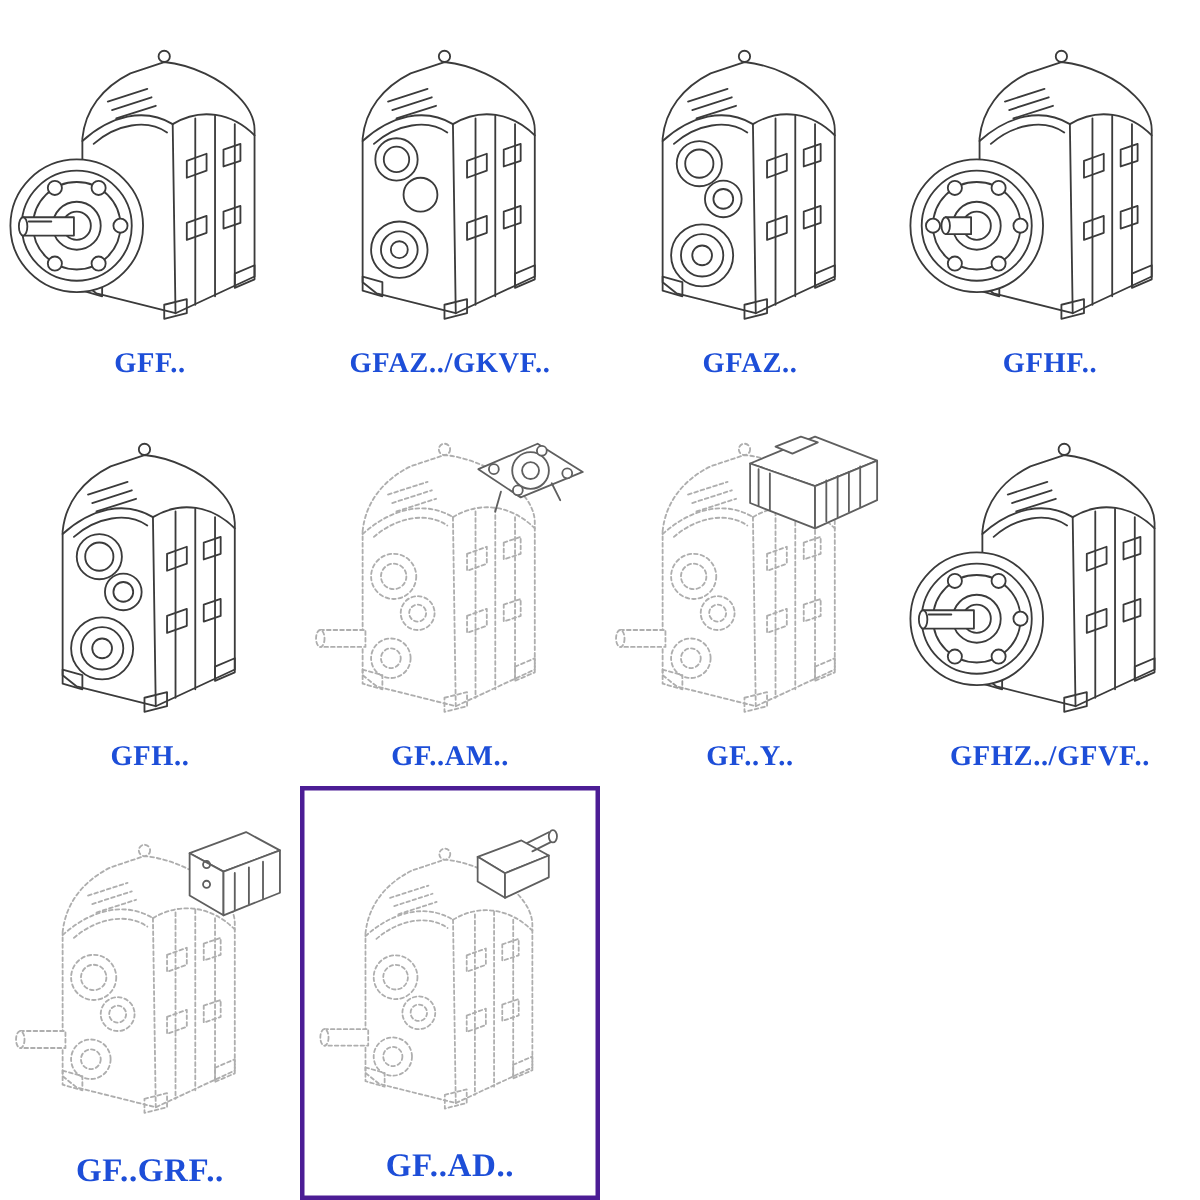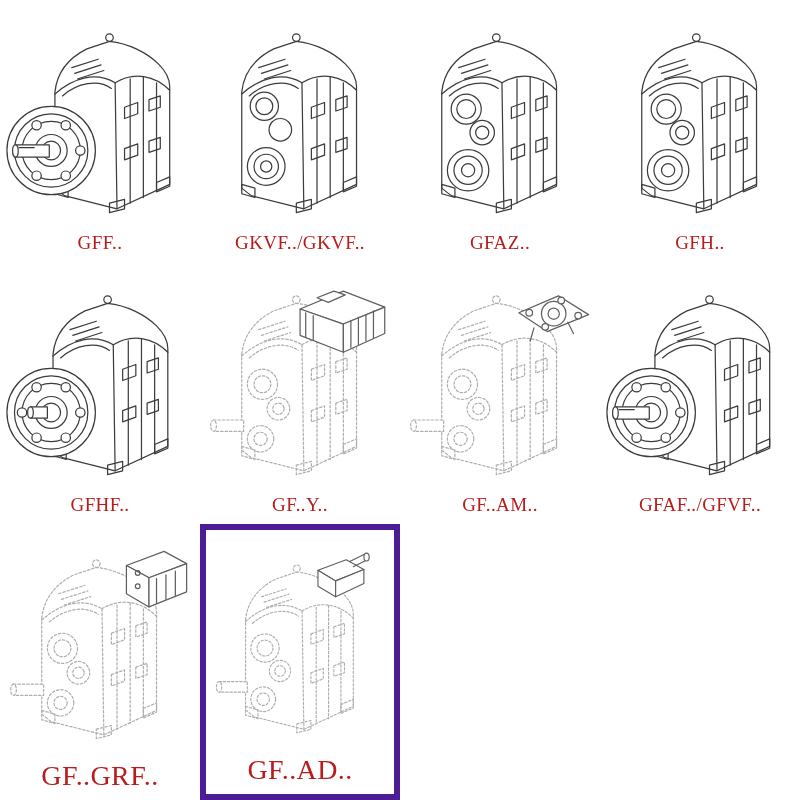--- a/index.html
+++ b/index.html
@@ -3,26 +3,26 @@
 <meta charset="utf-8">
 <style>
   html,body{margin:0;padding:0;background:#ffffff;}
   .page{width:800px;height:800px;background:#fff;overflow:hidden;
         font-family:"Liberation Serif","DejaVu Serif",serif;}
   .grid{display:grid;width:800px;height:800px;
         grid-template-columns:repeat(4,1fr);
         grid-template-rows:262px 262px 276px;}
   figure.cell{margin:0;padding:4px 2px 8px;box-sizing:border-box;
         display:flex;flex-direction:column;align-items:center;justify-content:flex-end;}
-  figure.cell.boxed{border:6px solid #4c1d95;}
+  figure.cell.boxed{border:3px solid #4c1d95;}
   .art{flex:1;min-height:0;width:100%;display:flex;align-items:center;justify-content:center;}
   .art svg{height:100%;max-width:96%;}
-  figcaption.label{font-weight:normal;font-size:19px;letter-spacing:.4px;color:#b91c1c;
+  figcaption.label{font-weight:bold;font-size:19px;letter-spacing:.4px;color:#1d4ed8;
         white-space:nowrap;line-height:1.1;margin-top:2px;}
-  figcaption.label.lg{font-size:28px;}
+  figcaption.label.lg{font-size:22px;}
   
   .ink{color:#3b3b3b;}
   .ink2{color:#5f5f5f;}
   .dashed{color:#aeaeae;stroke-dasharray:2.6 2.1;}
 </style>
 </head>
 <body>
 
 <svg width="0" height="0" style="position:absolute" aria-hidden="true">
   <defs>
@@ -154,104 +154,104 @@
 
     <figure class="cell">
       <div class="art">
         <svg viewBox="0 0 200 230" stroke="currentColor" stroke-width="1.3" fill="none" stroke-linejoin="round" stroke-linecap="round">
           <g class="ink">
               <use href="#gbody"></use>
               <use href="#gholes-az"></use>
             </g>
         </svg>
       </div>
-      <figcaption class="label">GKVF../GKVF..</figcaption>
+      <figcaption class="label">GFAZ../GKVF..</figcaption>
     </figure>
 
     <figure class="cell">
       <div class="art">
         <svg viewBox="0 0 200 230" stroke="currentColor" stroke-width="1.3" fill="none" stroke-linejoin="round" stroke-linecap="round">
           <g class="ink">
               <use href="#gbody"></use>
               <use href="#gholes-std"></use>
             </g>
         </svg>
       </div>
       <figcaption class="label">GFAZ..</figcaption>
-    </figure>
-
-    <figure class="cell">
-      <div class="art">
-        <svg viewBox="0 0 200 230" stroke="currentColor" stroke-width="1.3" fill="none" stroke-linejoin="round" stroke-linecap="round">
-          <g class="ink">
-              <use href="#gbody"></use>
-              <use href="#gholes-std"></use>
-            </g>
-        </svg>
-      </div>
-      <figcaption class="label">GFH..</figcaption>
     </figure>
 
     <figure class="cell">
       <div class="art">
         <svg viewBox="0 0 200 230" stroke="currentColor" stroke-width="1.3" fill="none" stroke-linejoin="round" stroke-linecap="round">
           <g class="ink">
               <use href="#gbody" transform="translate(12,0)"></use>
               <use href="#gflange"></use>
               <use href="#gstub"></use>
             </g>
         </svg>
       </div>
       <figcaption class="label">GFHF..</figcaption>
     </figure>
 
+    <figure class="cell">
+      <div class="art">
+        <svg viewBox="0 0 200 230" stroke="currentColor" stroke-width="1.3" fill="none" stroke-linejoin="round" stroke-linecap="round">
+          <g class="ink">
+              <use href="#gbody"></use>
+              <use href="#gholes-std"></use>
+            </g>
+        </svg>
+      </div>
+      <figcaption class="label">GFH..</figcaption>
+    </figure>
+
+
+    <figure class="cell">
+      <div class="art">
+        <svg viewBox="0 0 200 230" stroke="currentColor" stroke-width="1.3" fill="none" stroke-linejoin="round" stroke-linecap="round">
+          <g class="dashed">
+              <use href="#gbody"></use>
+              <use href="#gholes-dash"></use>
+              <use href="#gshaft-dash"></use>
+            </g>
+          <g class="ink2">
+              <use href="#acc-am"></use>
+            </g>
+        </svg>
+      </div>
+      <figcaption class="label">GF..AM..</figcaption>
+    </figure>
 
     <figure class="cell">
       <div class="art">
         <svg viewBox="0 0 200 230" stroke="currentColor" stroke-width="1.3" fill="none" stroke-linejoin="round" stroke-linecap="round">
           <g class="dashed">
               <use href="#gbody"></use>
               <use href="#gholes-dash"></use>
               <use href="#gshaft-dash"></use>
             </g>
           <g class="ink2">
               <use href="#acc-motor"></use>
             </g>
         </svg>
       </div>
       <figcaption class="label">GF..Y..</figcaption>
-    </figure>
-
-    <figure class="cell">
-      <div class="art">
-        <svg viewBox="0 0 200 230" stroke="currentColor" stroke-width="1.3" fill="none" stroke-linejoin="round" stroke-linecap="round">
-          <g class="dashed">
-              <use href="#gbody"></use>
-              <use href="#gholes-dash"></use>
-              <use href="#gshaft-dash"></use>
-            </g>
-          <g class="ink2">
-              <use href="#acc-am"></use>
-            </g>
-        </svg>
-      </div>
-      <figcaption class="label">GF..AM..</figcaption>
     </figure>
 
     <figure class="cell">
       <div class="art">
         <svg viewBox="0 0 200 230" stroke="currentColor" stroke-width="1.3" fill="none" stroke-linejoin="round" stroke-linecap="round">
           <g class="ink">
               <use href="#gbody" transform="translate(14,0)"></use>
               <use href="#gflange"></use>
               <use href="#gshaft"></use>
             </g>
         </svg>
       </div>
-      <figcaption class="label">GFAF../GFVF..</figcaption>
+      <figcaption class="label">GFHZ../GFVF..</figcaption>
     </figure>
 
 
     <figure class="cell">
       <div class="art">
         <svg viewBox="0 0 200 230" stroke="currentColor" stroke-width="1.3" fill="none" stroke-linejoin="round" stroke-linecap="round">
           <g class="dashed">
               <use href="#gbody"></use>
               <use href="#gholes-dash"></use>
               <use href="#gshaft-dash"></use>

